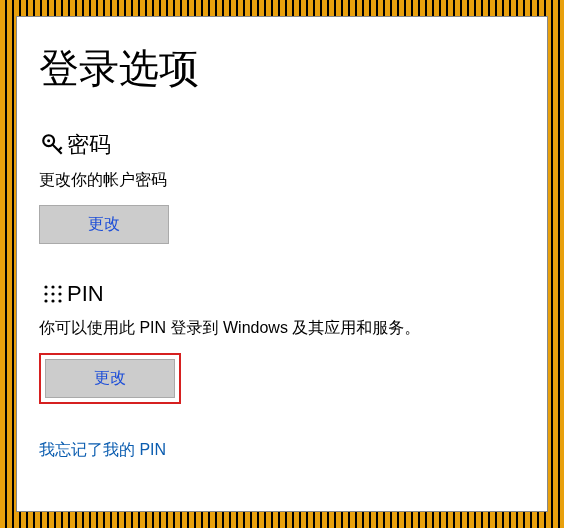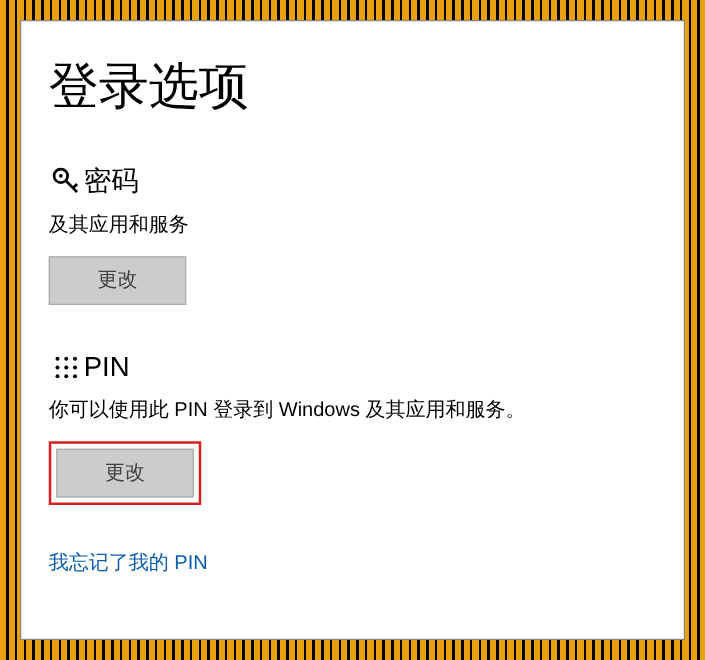--- a/index.html
+++ b/index.html
@@ -68,24 +68,24 @@
     .btn-row {
       display: flex;
       gap: 14px;
     }
     .btn {
       background: #ccc;
       border: 1px solid #aaa;
       font-size: 16px;
       font-family: inherit;
       padding: 8px 0;
-      width: 110px;
+      width: 130px;
       text-align: center;
       cursor: pointer;
-      color: #404040;
+      color: #1d4ed8;
     }
     .highlight {
       border: 2px solid #d62020;
       padding: 4px;
       display: inline-flex;
     }
     .link {
       color: #0b5db0;
       font-size: 16px;
       cursor: pointer;
@@ -105,21 +105,21 @@
         <span class="section-icon">
           <svg viewBox="0 0 24 24" width="26" height="26" fill="none" stroke="currentColor" stroke-width="2">
             <circle cx="8" cy="8" r="5"></circle>
             <circle cx="8" cy="8" r="1.4" fill="currentColor" stroke="none"></circle>
             <path d="M11.5 11.5 L20 20"></path>
             <path d="M17 17 L20 14"></path>
           </svg>
         </span>
         <span class="section-title">密码</span>
       </div>
-      <div class="section-desc">及其应用和服务</div>
+      <div class="section-desc">更改你的帐户密码</div>
       <div class="btn-row">
         <button class="btn">更改</button>
       </div>
     </div>
 
     <div class="section">
       <div class="section-header">
         <span class="section-icon">
           <svg viewBox="0 0 24 24" width="24" height="24" fill="currentColor">
             <circle cx="5" cy="5" r="1.6"></circle>

